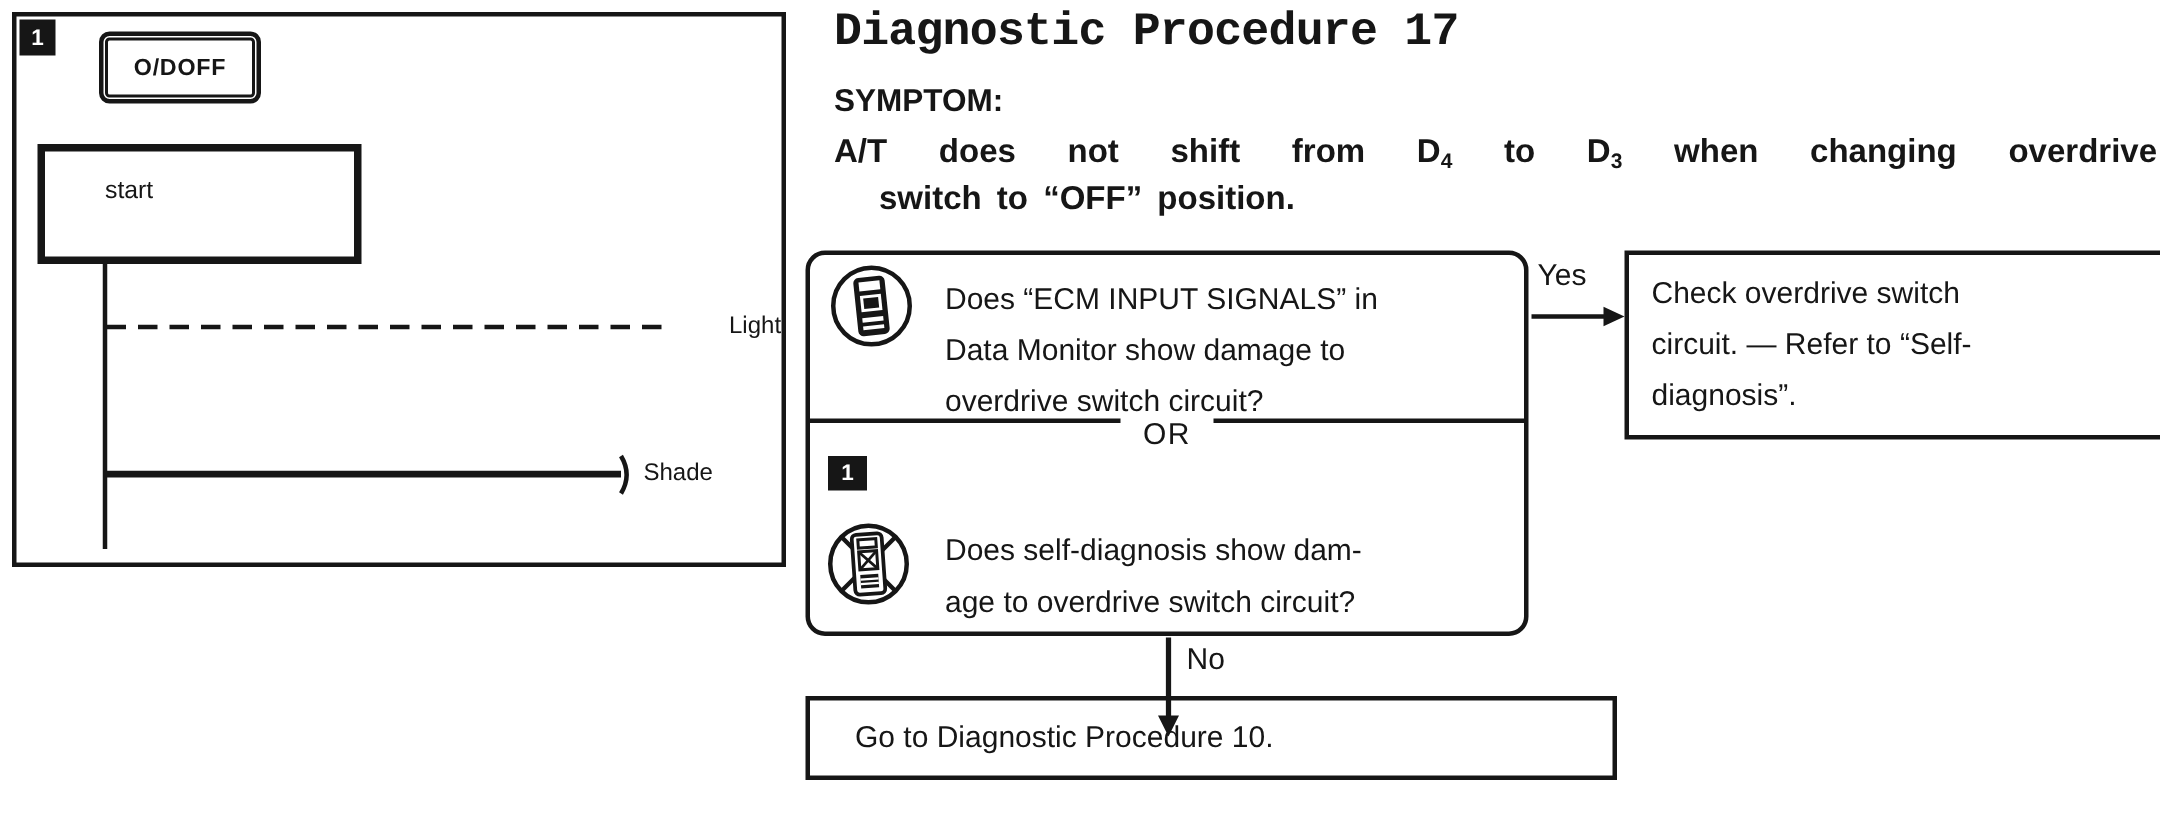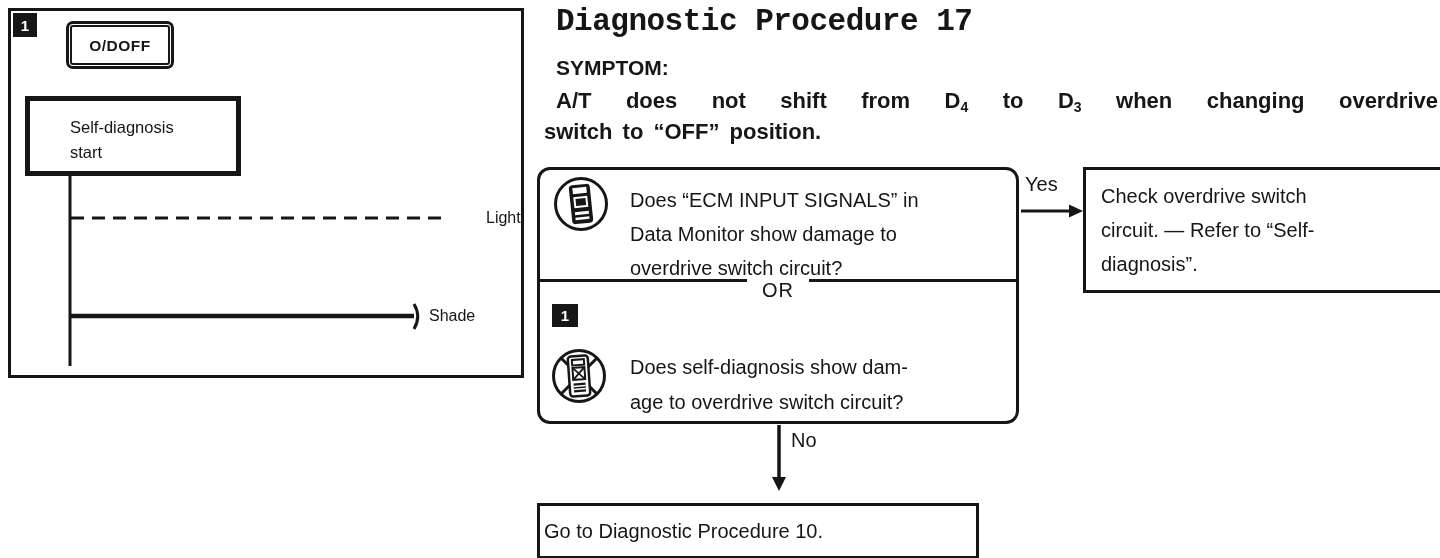--- a/index.html
+++ b/index.html
@@ -12,21 +12,21 @@
   }
   .abs { position:absolute; }
   .ink-stroke { stroke:var(--ink,#161616); }
   .ink-fill { fill:var(--ink,#161616); }
 
   
   .title { left:556px; top:4px; font-size:31px; font-weight:700; letter-spacing:-0.5px; white-space:nowrap;font-family:Liberation Mono, monospace; }
   .symptom-label { left:556px; top:56px; font-size:21px; font-weight:700; }
   .symptom-line1 { left:556px; top:88px; width:882px; font-size:22px; font-weight:700; text-align:justify; text-align-last:justify; line-height:26px; }
   .symptom-line1 sub { font-size:14px; vertical-align:-4px; }
-  .symptom-line2 { left:544px; top:119px; font-size:22px; font-weight:700; word-spacing:4px; white-space:nowrap; }
+  .symptom-line2 { left:586px; top:119px; font-size:22px; font-weight:700; word-spacing:4px; white-space:nowrap; }
 
   
   .left-panel { left:8px; top:8px; width:516px; height:370px; border:3px solid var(--ink); }
   .badge { background:var(--ink); color:#fff; font-weight:700; font-size:15px;
            display:flex; align-items:center; justify-content:center; }
   .badge-figure { left:2px; top:2px; width:24px; height:24px; }
   .odoff-outer { left:55px; top:10px; width:108px; height:48px; border:3px solid var(--ink); border-radius:7px; padding:1px; }
   .odoff-inner { width:100%; height:100%; border:2px solid var(--ink); border-radius:3px;
                  display:flex; flex-direction:row; align-items:center; justify-content:center;
                  font-size:15.5px; font-weight:700; line-height:17px; letter-spacing:0.5px; }
@@ -42,21 +42,21 @@
   .icon1 { left:12px; top:5px; }
   .icon2 { left:10px; top:177px; }
   .q-text { font-size:20px; line-height:34px; white-space:nowrap; }
   .q1-text { left:90px; top:13px; }
   .q2-text { left:90px; top:180px; line-height:35px; }
   .or-row { left:0; right:0; top:109px; height:28px; display:flex; align-items:flex-start; }
   .or-line { flex:1; border-top:3px solid var(--ink); }
   .or-text { padding:0 15px; font-size:20px; letter-spacing:1px; }
   .badge-step2 { left:12px; top:134px; width:26px; height:23px; }
   .check-box { left:1083px; top:167px; width:380px; height:126px; padding:9px 0 0 15px; font-size:20px; line-height:34px; white-space:nowrap; }
-  .goto-box { left:537px; top:503px; width:442px; height:56px; display:flex; align-items:center; padding-left:4px; font-size:20px; }
+  .goto-box { left:537px; top:464px; width:541px; height:56px; display:flex; align-items:center; padding-left:30px; font-size:20px; }
   .yes-label { left:1025px; top:173px; font-size:20px; }
   .no-label  { left:791px;  top:429px; font-size:20px; }
 
   .overlay { left:0; top:0; pointer-events:none; }
 </style>
 </head>
 <body>
 
 <div class="page">
 
@@ -67,21 +67,20 @@
 
   <div class="abs left-panel">
     <div class="abs badge badge-figure">1</div>
     <div class="abs odoff-outer">
       <div class="odoff-inner">
         <div>O/D</div>
         <div>OFF</div>
       </div>
     </div>
     <div class="abs selfdiag-box">
-      <div>Self-diagnosis</div>
       <div>start</div>
     </div>
     <div class="abs light-label">Light</div>
     <div class="abs shade-label">Shade</div>
   </div>
 
   <div class="abs flow-box question-box">
 
     <div class="abs icon-spot icon1">
       <svg width="58" height="58" viewBox="0 0 58 58">

